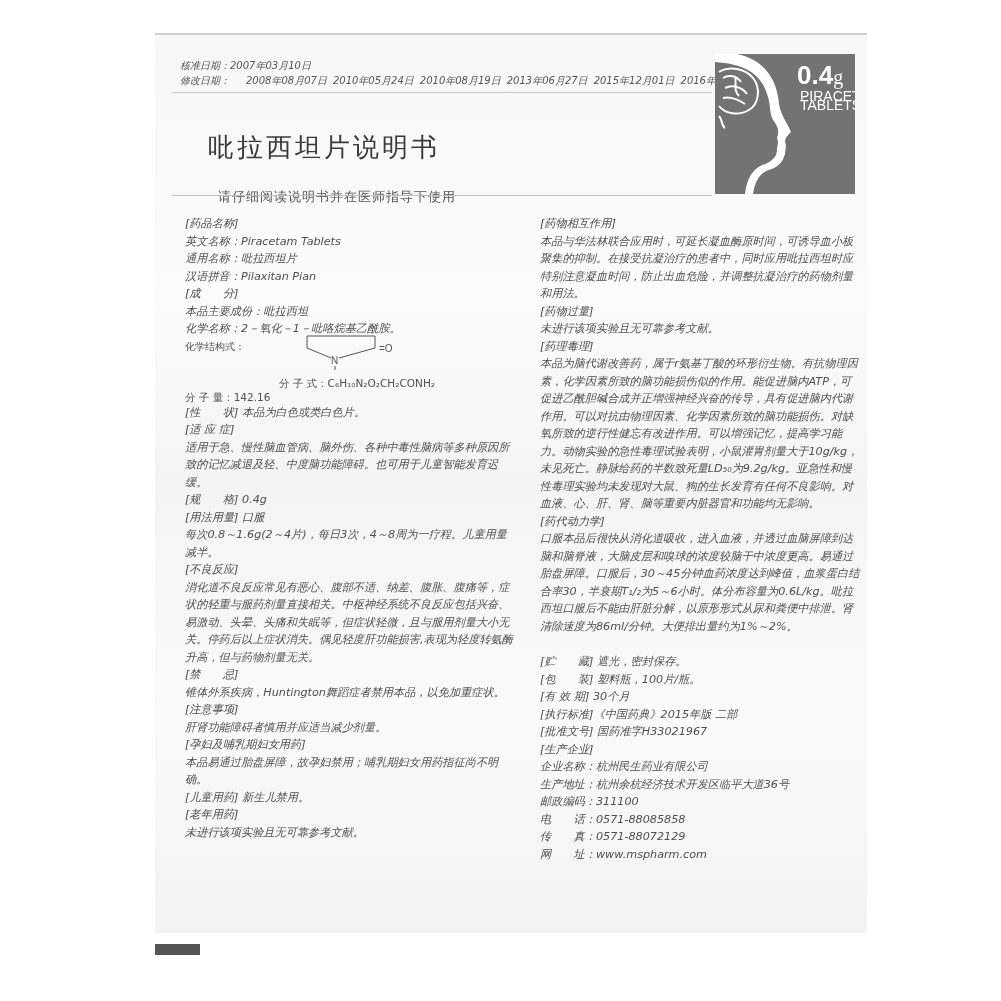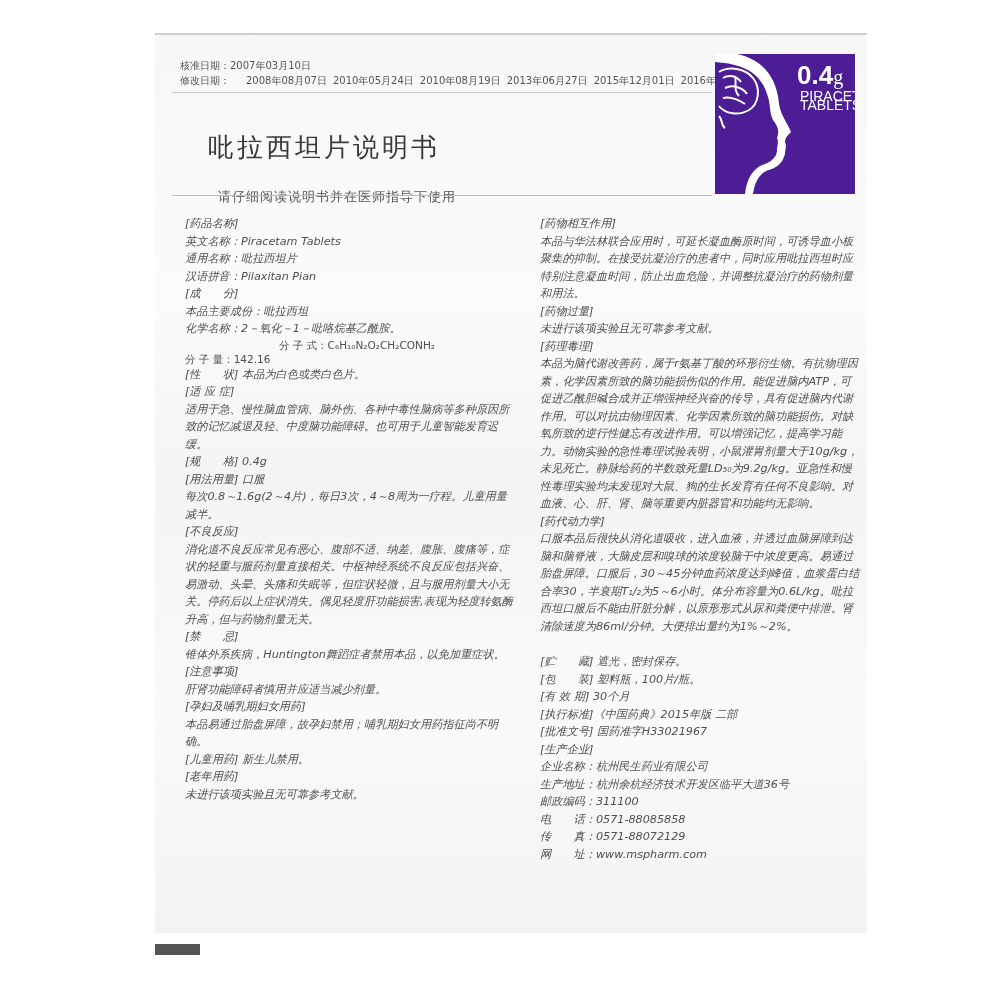--- a/index.html
+++ b/index.html
@@ -5,26 +5,26 @@
   html, body { margin: 0; padding: 0; }
   body {
     width: 1001px; height: 1001px; background: #ffffff; position: relative; overflow: hidden;
     font-family: "DejaVu Sans", "Liberation Sans", sans-serif; color: #4a4a4a;
   }
   .sheet {
     position: absolute; left: 155px; top: 33px; width: 712px; height: 900px;
     background: linear-gradient(180deg, #f7f7f7 0%, #fbfbfb 30%, #f4f4f4 50%, #fafafa 75%, #f3f3f3 100%);
   }
   .top-rule { position: absolute; left: 155px; top: 33px; width: 712px; height: 2px; background: #cfcfcf; }
-  .dates { position: absolute; left: 180px; top: 58px; font-size: 10px; line-height: 15px; color: #555; }
+  .dates { position: absolute; left: 180px; top: 58px; font-size: 10px; line-height: 15px; color: #555; font-style: italic; }
   .dates .row { white-space: nowrap; }
   .dates .row span { margin-right: 6px; }
   .rule-under-dates { position: absolute; left: 172px; top: 92px; width: 540px; height: 1px; background: #c8c8c8; }
 
-  .logo { position: absolute; left: 715px; top: 54px; width: 140px; height: 140px; background: #4c1d95; overflow: hidden; }
+  .logo { position: absolute; left: 715px; top: 54px; width: 140px; height: 140px; background: #737373; overflow: hidden; }
   .logo svg { position: absolute; left: 0; top: 0; }
   .logo .dose { position: absolute; left: 82px; top: 6px; color: #fff; font-family: "Liberation Sans", sans-serif; font-weight: bold; font-size: 26px; }
   .logo .dose small { font-family: "Liberation Serif", serif; font-weight: normal; font-size: 20px; }
   .logo .name { position: absolute; left: 85px; top: 38px; color: #fff; font-size: 14px; line-height: 9px; font-family: "Liberation Sans", sans-serif; }
 
   .title { position: absolute; left: 208px; top: 130px; font-size: 26px; letter-spacing: 3px; color: #3a3a3a; }
   .subtitle { position: absolute; left: 218px; top: 188px; font-size: 13px; font-weight: normal; color: #555; letter-spacing: 1px; }
   .rule-under-title { position: absolute; left: 172px; top: 195px; width: 540px; height: 1px; background: #bdbdbd; }
 
   .col { position: absolute; font-size: 11.2px; line-height: 17.5px; color: #4f4f4f; }
@@ -73,20 +73,30 @@
 <div class="rule-under-title"></div>
 
 <div class="col left">
   <p class="hd">[药品名称]</p>
   <p>英文名称：Piracetam Tablets</p>
   <p>通用名称：吡拉西坦片</p>
   <p>汉语拼音：Pilaxitan Pian</p>
   <p class="hd">[成　　分]</p>
   <p>本品主要成份：吡拉西坦</p>
   <p>化学名称：2－氧化－1－吡咯烷基乙酰胺。</p>
+  <div class="struct">
+    <span class="label">化学结构式：</span>
+    <svg width="120" height="44" viewBox="0 0 120 44">
+      <path d="M12,2 L12,14 L36,24 M80,2 L80,14 L44,24" stroke="#555" stroke-width="1" fill="none"></path>
+      <line x1="12" y1="2" x2="80" y2="2" stroke="#555" stroke-width="1"></line>
+      <text x="36" y="30" font-size="10" fill="#555" font-family="Liberation Sans, sans-serif">N</text>
+      <text x="84" y="18" font-size="10" fill="#555" font-family="Liberation Sans, sans-serif">=O</text>
+      <line x1="40" y1="32" x2="40" y2="36" stroke="#555" stroke-width="1"></line>
+    </svg>
+  </div>
   <div class="formula">
     <div style="display:flex;justify-content:flex-end;width:250px">
       <span>分 子 式：C₆H₁₀N₂O₂</span>
       <span>CH₂CONH₂</span>
     </div>
     <div>分 子 量：142.16</div>
   </div>
   <p>[性　　状] 本品为白色或类白色片。</p>
   <p class="hd">[适 应 症]</p>
   <p>适用于急、慢性脑血管病、脑外伤、各种中毒性脑病等多种原因所致的记忆减退及轻、中度脑功能障碍。也可用于儿童智能发育迟缓。</p>

